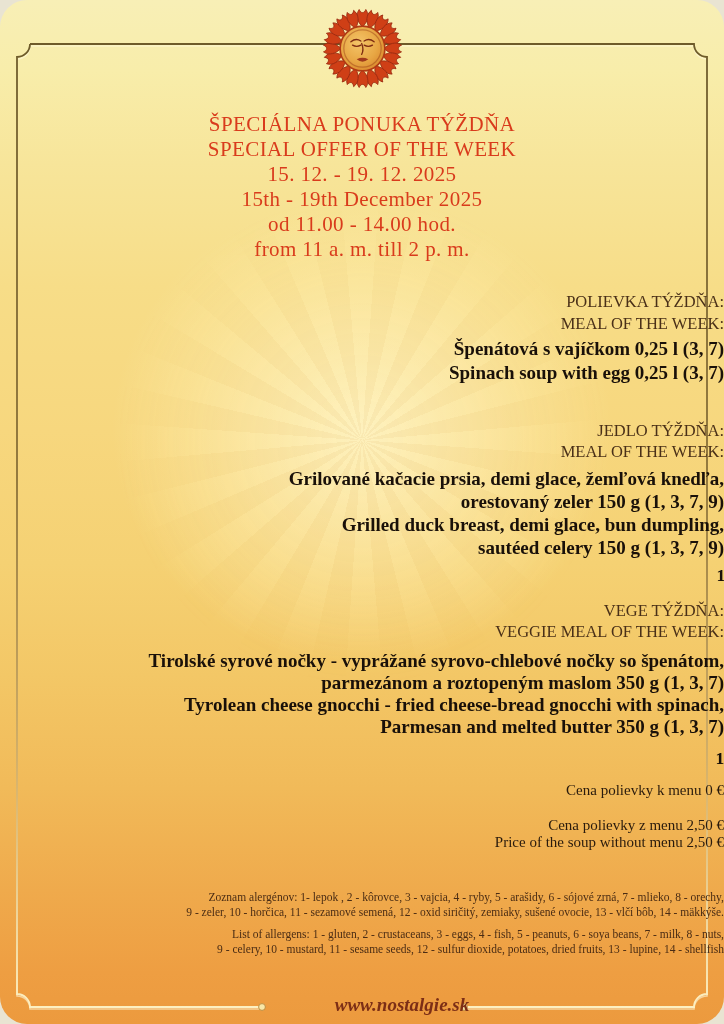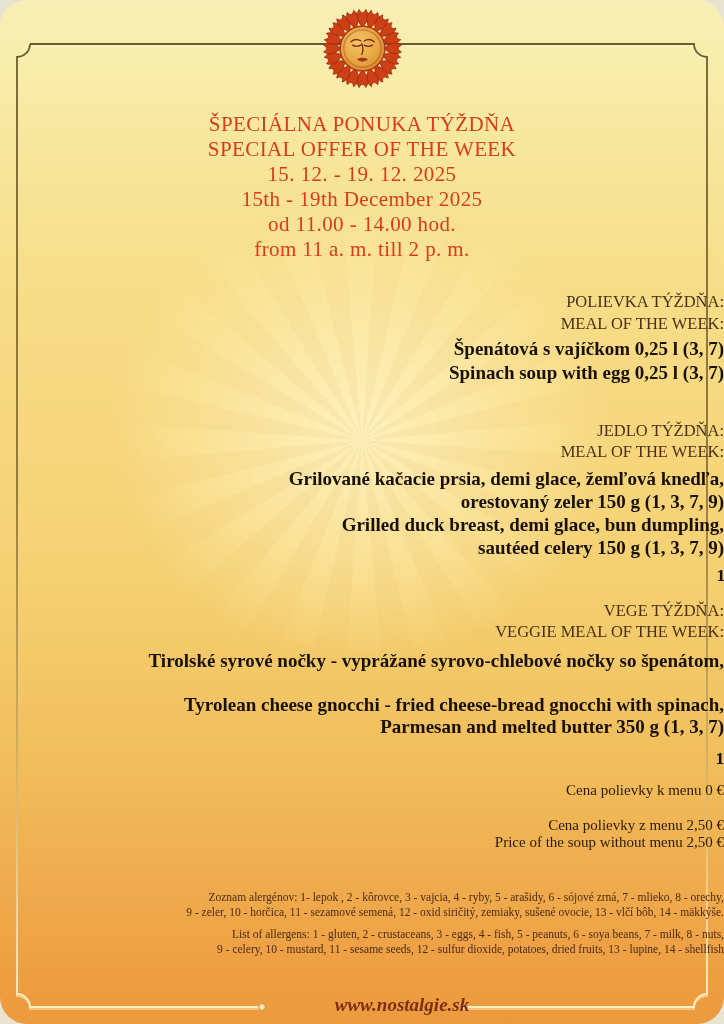--- a/index.html
+++ b/index.html
@@ -127,20 +127,21 @@
   <div class="line item" style="top:467px">Grilované kačacie prsia, demi glace, žemľová knedľa,</div>
   <div class="line sec-h" style="top:441px">MEAL OF THE WEEK:</div>
   <div class="line item" style="top:490px">orestovaný zeler 150 g (1, 3, 7, 9)</div>
   <div class="line item" style="top:513px">Grilled duck breast, demi glace, bun dumpling,</div>
   <div class="line item" style="top:536px">sautéed celery 150 g (1, 3, 7, 9)</div>
   <div class="line price" style="top:565px">11,90 €</div>
 
   <div class="line sec-h" style="top:621px">VEGGIE MEAL OF THE WEEK:</div>
   <div class="line sec-h" style="top:600px">VEGE TÝŽDŇA:</div>
   <div class="line item" style="top:649px">Tirolské syrové nočky - vyprážané syrovo-chlebové nočky so špenátom,</div>
+  <div class="line item" style="top:671px">parmezánom a roztopeným maslom 350 g (1, 3, 7)</div>
   <div class="line item" style="top:693px">Tyrolean cheese gnocchi - fried cheese-bread gnocchi with spinach,</div>
   <div class="line item" style="top:715px">Parmesan and melted butter 350 g (1, 3, 7)</div>
   <div class="line price" style="top:748px">10,90 €</div>
 
   <div class="line note" style="top:782px">Cena polievky k menu 0 €</div>
   <div class="line note" style="top:817px">Cena polievky z menu 2,50 €</div>
   <div class="line note" style="top:834px">Price of the soup without menu 2,50 €</div>
 
   <div class="line allerg" style="top:890px">Zoznam alergénov: 1- lepok , 2 - kôrovce, 3 - vajcia, 4 - ryby, 5 - arašidy, 6 - sójové zrná, 7 - mlieko, 8 - orechy,</div>
   <div class="line allerg" style="top:905px">9 - zeler, 10 - horčica, 11 - sezamové semená, 12 - oxid siričitý, zemiaky, sušené ovocie, 13 - vlčí bôb, 14 - mäkkýše.</div>

